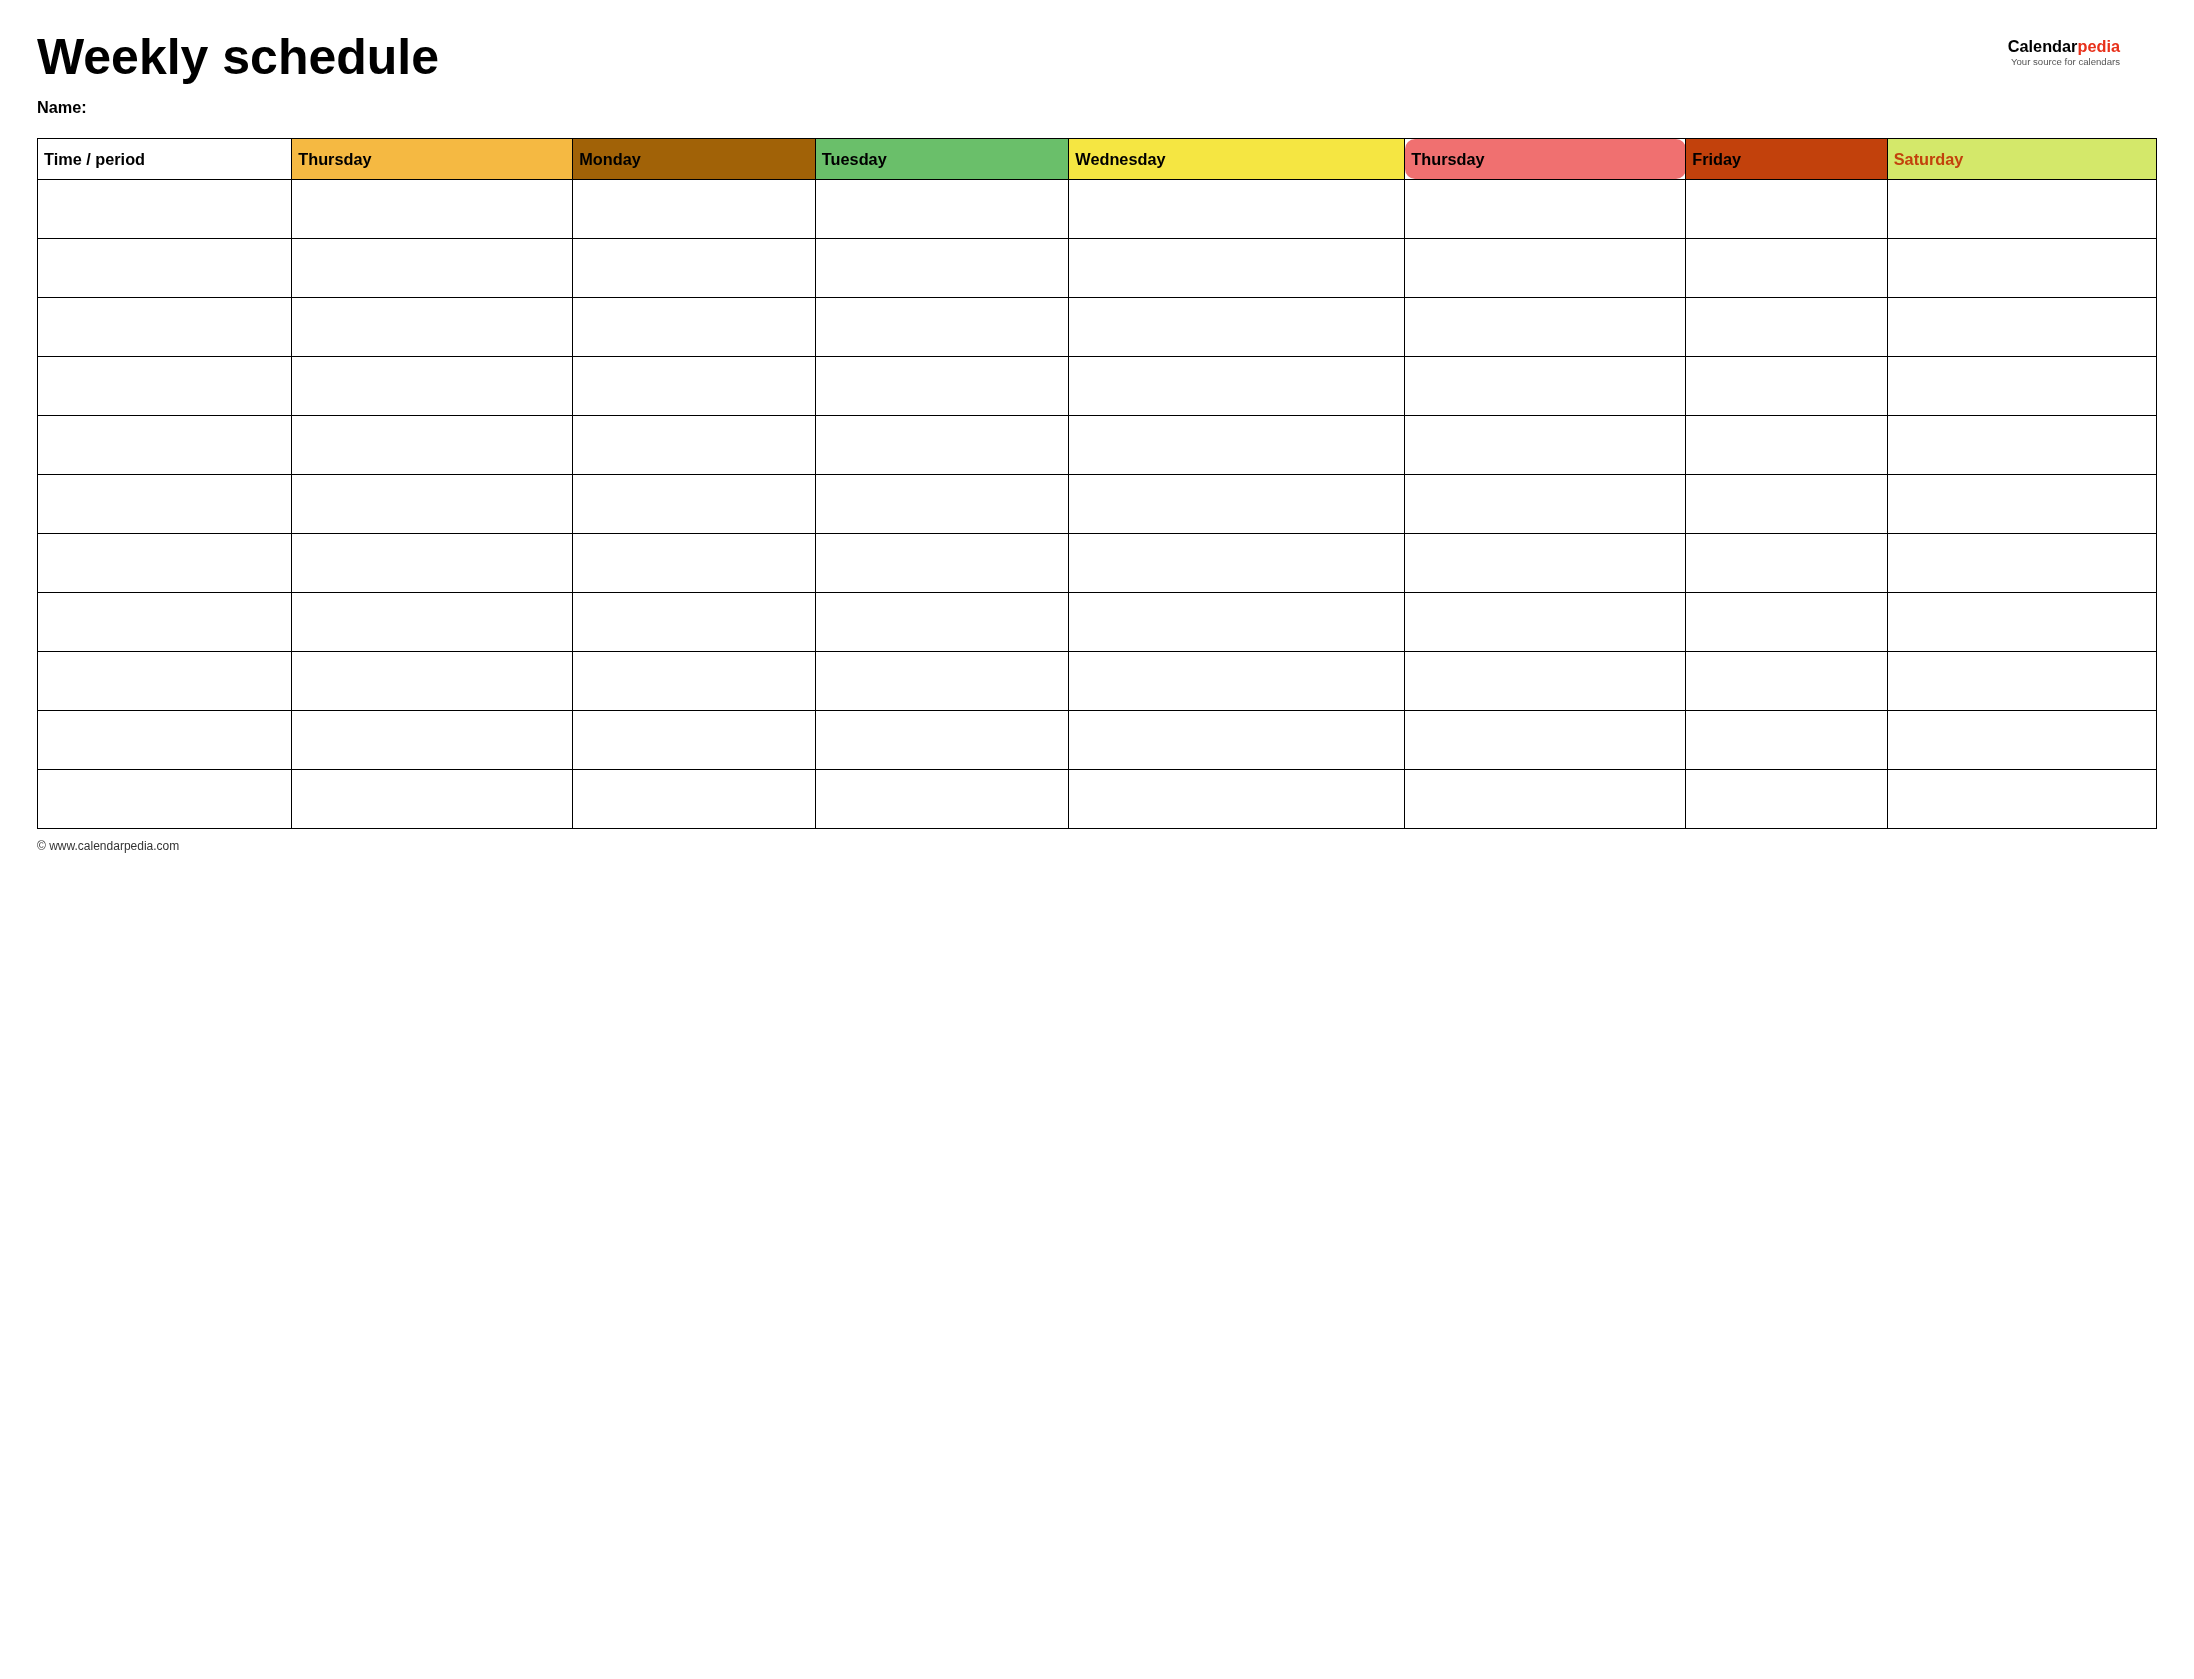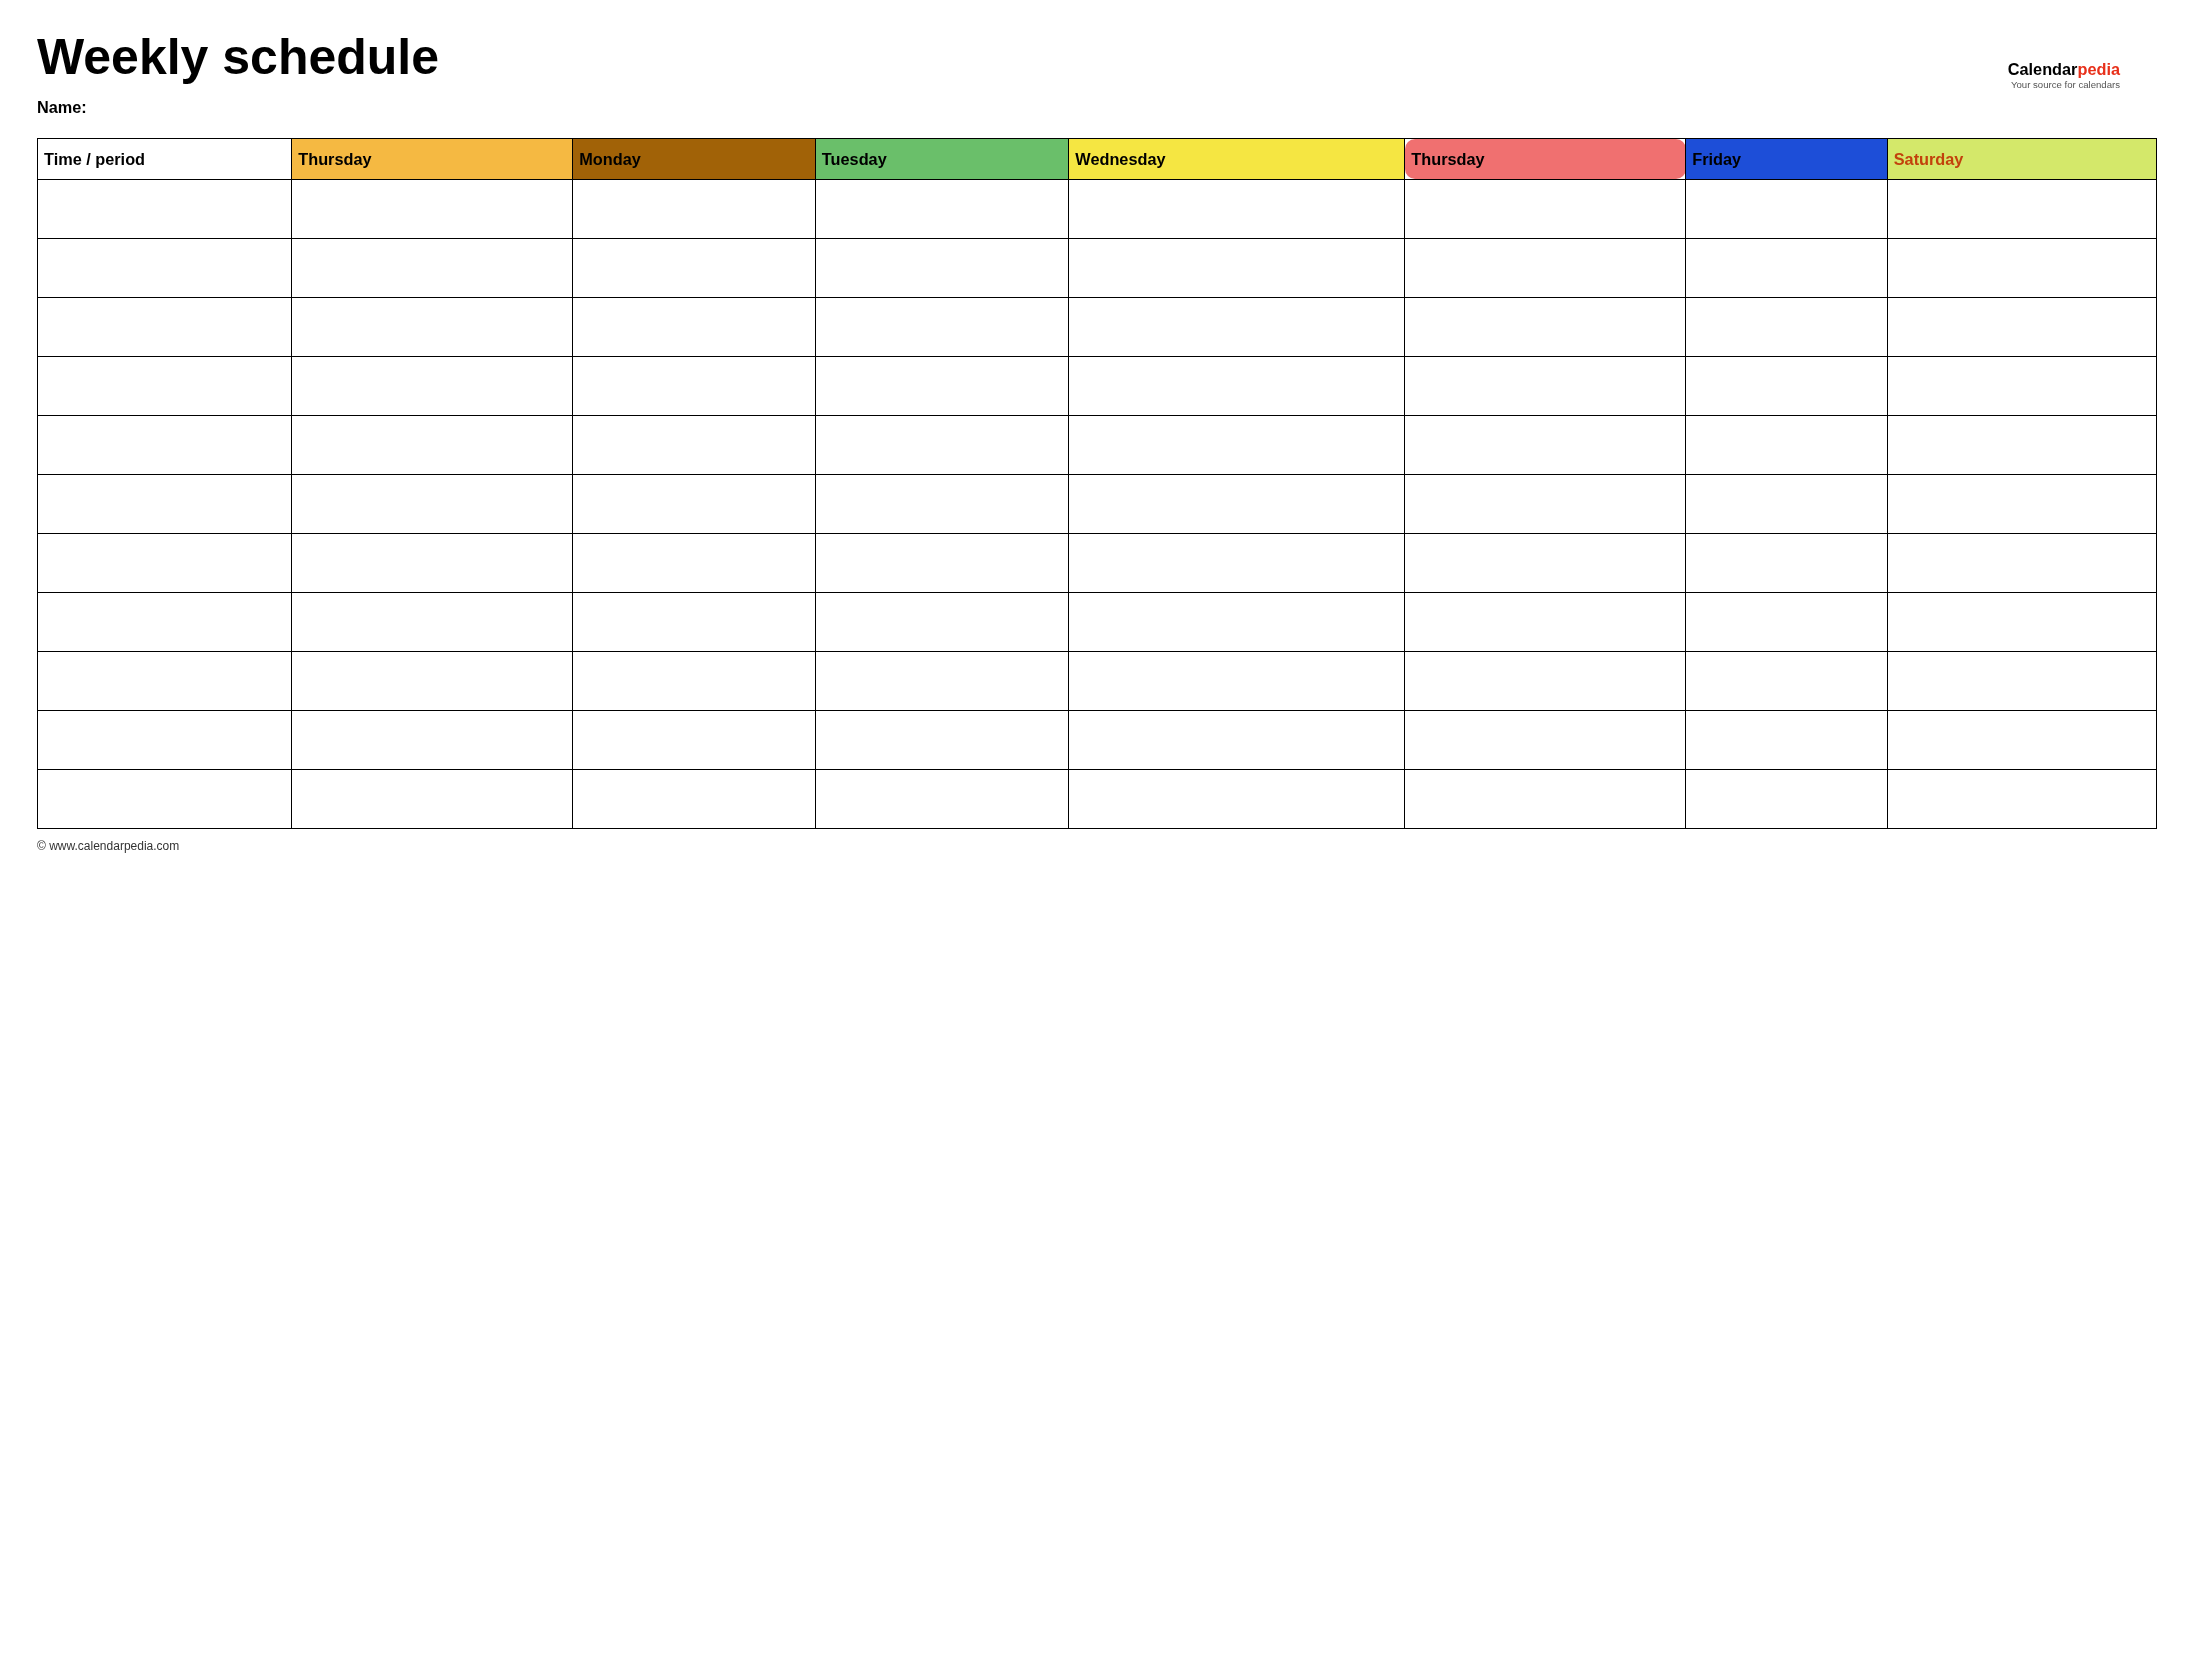--- a/index.html
+++ b/index.html
@@ -80,40 +80,40 @@
       color: #000000;
     }
 
     .col-thursday {
       background-color: #f07070;
       color: #000000;
       border-radius: 10px;
     }
 
     .col-friday {
-      background-color: #1d4ed8;
+      background-color: #c2410c;
       color: #000000;
     }
 
     .col-saturday {
       background-color: #d4e86a;
       color: #c2410c;
     }
 
     .schedule-table tbody td {
       background-color: #ffffff;
     }
 
     .schedule-table tbody td.td-time {
       border-right: 1.5px solid #000000;
     }
 
     .logo-area {
       position: absolute;
-      top: 30px;
+      top: 7px;
       right: 37px;
       text-align: right;
     }
 
     .logo-calendar {
       font-size: 16.3px;
       font-weight: bold;
       color: #000000;
     }
 

